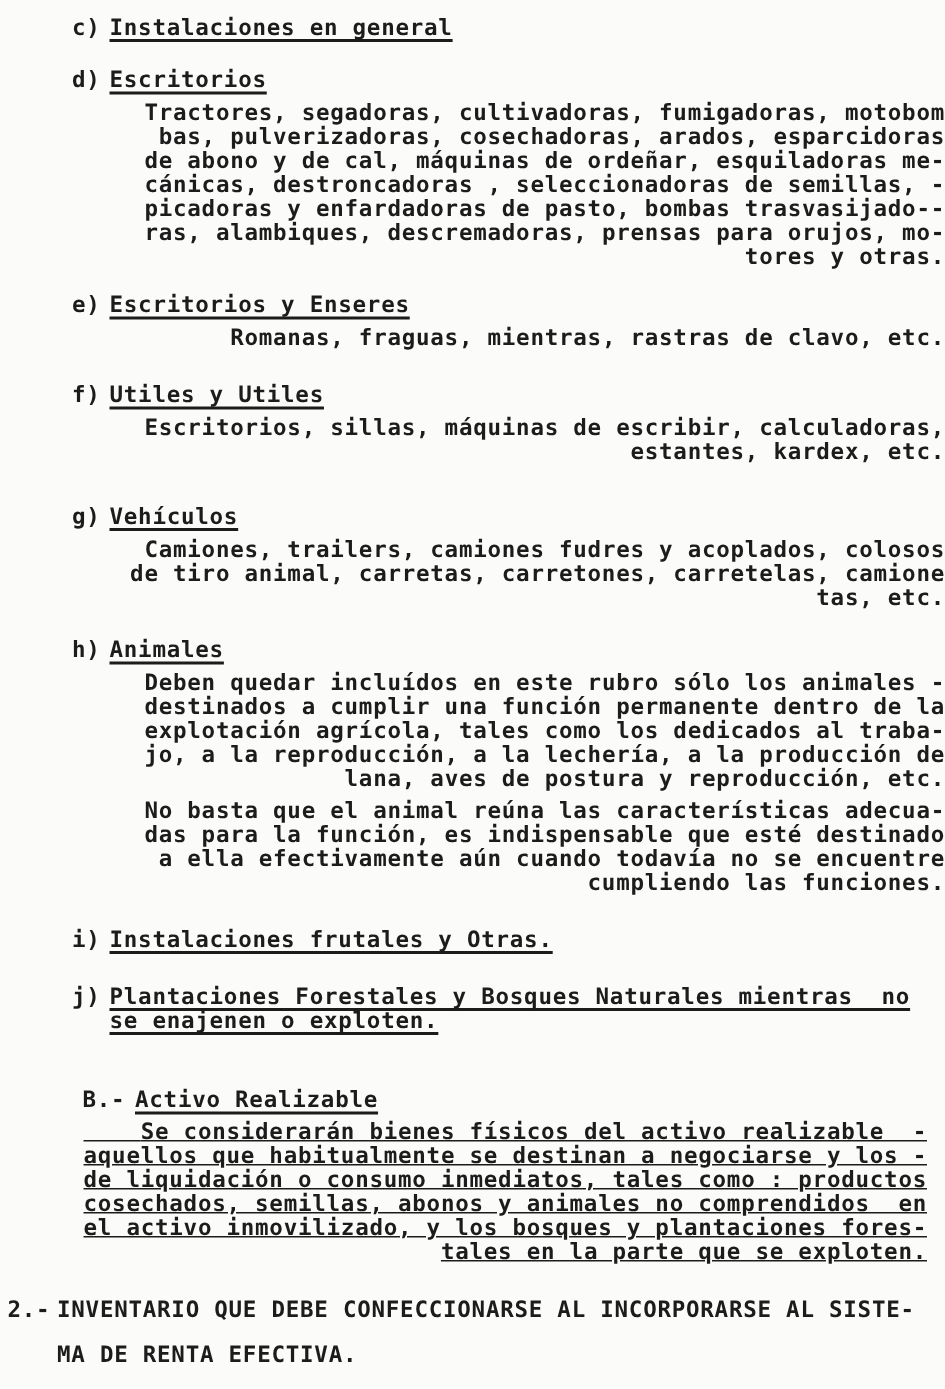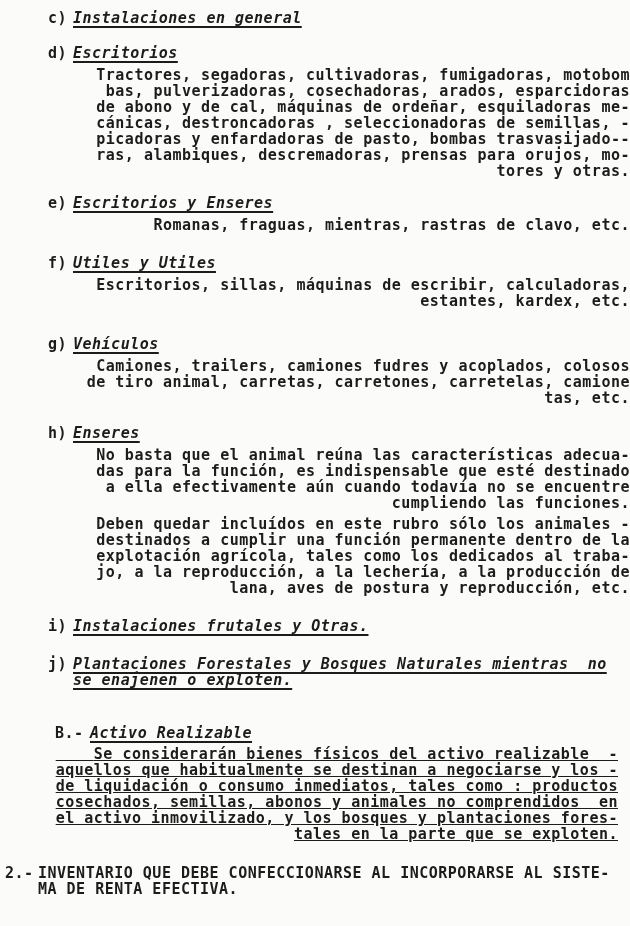--- a/index.html
+++ b/index.html
@@ -31,21 +31,20 @@
   .item .label {
     flex: 0 0 25px;
     white-space: pre;
   }
   .item .content { flex: 1; min-width: 0; }
   .heading {
     text-decoration: underline;
     text-decoration-thickness: 2px;
     text-underline-offset: 3px;
     white-space: pre-wrap;
-    font-style: italic;
   }
   .para {
     white-space: pre-wrap;
     margin-top: 6px;
     text-align: right;
   }
   .para + .para { margin-top: 5px; }
 
   
   .mt-d  { margin-top: 19px; }
@@ -77,21 +76,21 @@
     display: flex;
     align-items: flex-start;
     padding-left: 5px;
   }
   .section-2 .label { flex: 0 0 33px; white-space: pre; }
   .section-2 .line {
     text-decoration-thickness: 2px;
     text-underline-offset: 4px;
     white-space: pre-wrap;
   }
-  .section-2 .line2 { margin-top: 0; }
+  .section-2 .line2 { margin-top: 14px; }
 </style>
 </head>
 <body>
 
 <div class="page">
 
   <div class="item">
     <span class="label">c)</span>
     <div class="content">
       <div class="heading">Instalaciones en general</div>
@@ -135,30 +134,30 @@
       <div class="heading">Vehículos</div>
       <div class="para">Camiones, trailers, camiones fudres y acoplados, colosos
 de tiro animal, carretas, carretones, carretelas, camione
 tas, etc.</div>
     </div>
   </div>
 
   <div class="item mt-h">
     <span class="label">h)</span>
     <div class="content">
-      <div class="heading">Enseres</div>
-      <div class="para">No basta que el animal reúna las características adecua-
-das para la función, es indispensable que esté destinado
-a ella efectivamente aún cuando todavía no se encuentre
-cumpliendo las funciones.</div>
+      <div class="heading">Animales</div>
       <div class="para">Deben quedar incluídos en este rubro sólo los animales -
 destinados a cumplir una función permanente dentro de la
 explotación agrícola, tales como los dedicados al traba-
 jo, a la reproducción, a la lechería, a la producción de
 lana, aves de postura y reproducción, etc.</div>
+      <div class="para">No basta que el animal reúna las características adecua-
+das para la función, es indispensable que esté destinado
+a ella efectivamente aún cuando todavía no se encuentre
+cumpliendo las funciones.</div>
     </div>
   </div>
 
   <div class="item mt-i">
     <span class="label">i)</span>
     <div class="content">
       <div class="heading">Instalaciones frutales y Otras.</div>
     </div>
   </div>
 

